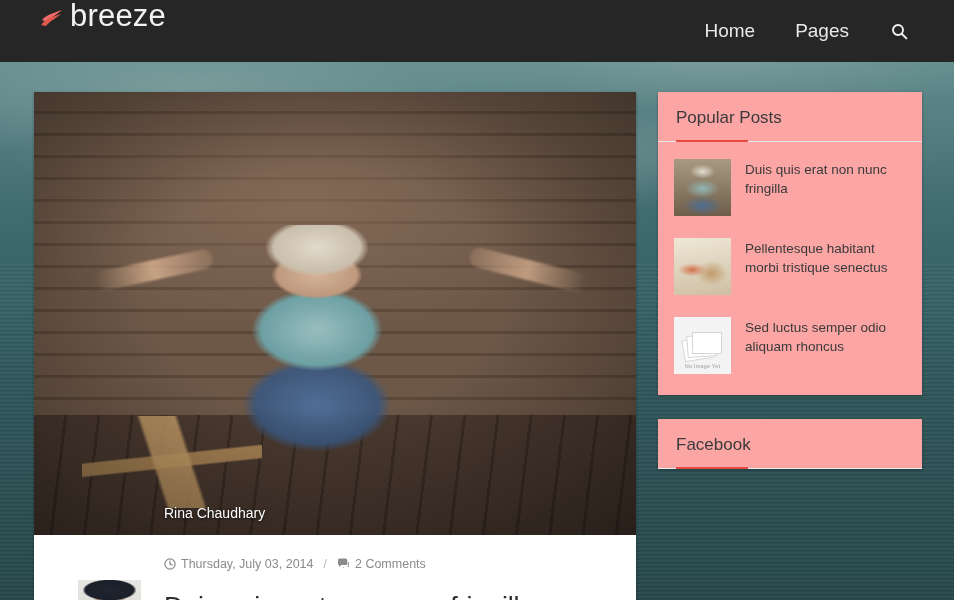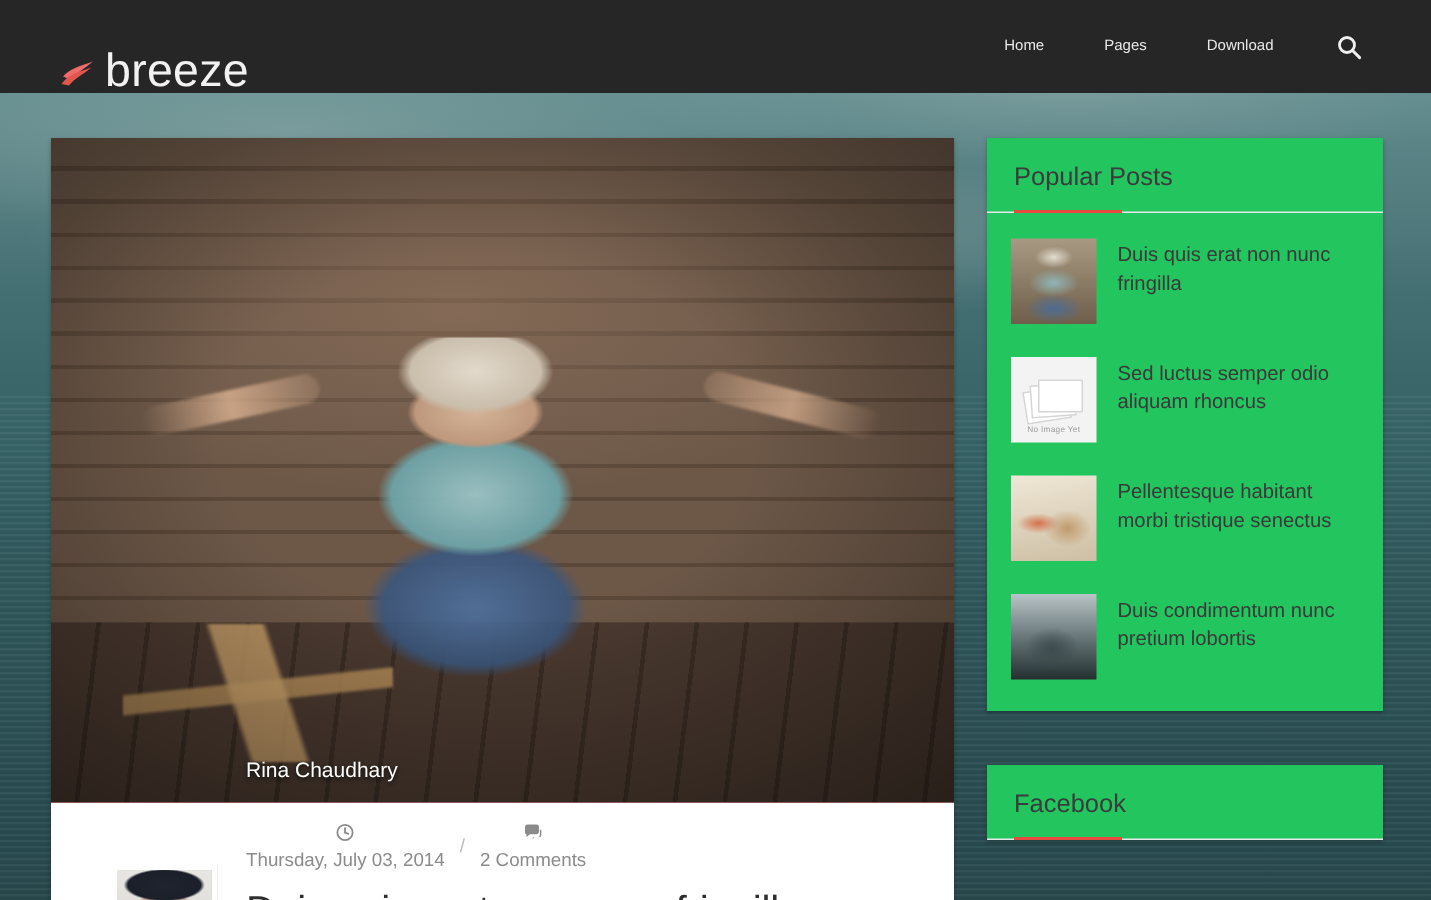--- a/index.html
+++ b/index.html
@@ -57,21 +57,21 @@
 
   
   .topbar {
     position: absolute;
     left: 0; top: 0;
     width: 954px;
     height: 62px;
     background: #262626;
     z-index: 30;
     display: flex;
-    align-items: flex-end;
+    align-items: flex-start;
   }
 
   .brand {
     display: flex;
     align-items: center;
     margin-left: 36px;
     cursor: pointer;
     user-select: none;
   }
   .brand-mark {
@@ -89,21 +89,21 @@
   }
 
   .nav {
     margin-left: auto;
     display: flex;
     align-items: center;
     margin-right: 32px;
   }
   .nav-item {
     color: #e8e8e8;
-    font-size: 10px;
+    font-size: 19px;
     padding: 0 20px;
     line-height: 62px;
     cursor: pointer;
     white-space: nowrap;
   }
   .nav-search {
     padding: 0 14px 0 22px;
     cursor: pointer;
     display: flex;
     align-items: center;
@@ -240,43 +240,43 @@
   }
   .post-meta {
     display: flex;
     align-items: center;
     color: #8b8b8b;
     font-size: 12.5px;
     height: 26px;
     gap: 5px;
   }
   .meta-sep { color: #b9b9b9; margin: 0 5px; }
-  .meta-item { display: inline-flex; align-items: center; gap: 5px; cursor: pointer; flex-direction: column; }
+  .meta-item { display: inline-flex; align-items: center; gap: 5px; cursor: pointer; }
 
   .post-title {
     margin-top: 14px;
     font-size: 27px;
     font-weight: 400;
     color: #2f2f2f;
     line-height: 1.25;
     letter-spacing: -.2px;
     cursor: pointer;
   }
 
   
   .sidebar {
     position: absolute;
     left: 658px;
     top: 30px;
     width: 264px;
   }
   .widget {
-    background: #22c55e;
+    background: #fca5a5;
     box-shadow: 0 1px 3px rgba(0,0,0,.28);
-    margin-bottom: 36px;
+    margin-bottom: 24px;
   }
   .widget-head {
     position: relative;
     padding: 16px 18px 13px 18px;
     border-bottom: 1px solid #e9e9e9;
   }
   .widget-title {
     font-size: 17px;
     font-weight: 400;
     color: #3b3b3b;
@@ -369,21 +369,20 @@
         <path d="M6 19 C10 14, 17 12, 26 9 C20 14, 16 16, 11 21 Z" fill="#ef6a6a"></path>
         <path d="M5 24 C9 18, 16 16, 25 13 C19 18, 14 20, 10 25 Z" fill="#e2574c"></path>
       </svg>
     </span>
     <span class="brand-text">breeze</span>
   </div>
 
   <nav class="nav">
     <span class="nav-item">Home</span>
     <span class="nav-item">Pages</span>
-    <span class="nav-item">Download</span>
     <span class="nav-search">
       <svg width="17" height="17" viewBox="0 0 17 17">
         <circle cx="7" cy="7" r="5" fill="none" stroke="#f0f0f0" stroke-width="1.9"></circle>
         <line x1="10.7" y1="10.7" x2="15.4" y2="15.4" stroke="#f0f0f0" stroke-width="2" stroke-linecap="round"></line>
       </svg>
     </span>
   </nav>
 </div>
 
 <div class="wrap">
@@ -449,40 +448,36 @@
       </div>
       <div class="widget-body">
 
         <div class="pp-item">
           <span class="pp-thumb th1"></span>
           <span class="pp-text">Duis quis erat non nunc fringilla</span>
         </div>
 
 
         <div class="pp-item">
+          <span class="pp-thumb th4"></span>
+          <span class="pp-text">Pellentesque habitant morbi tristique senectus</span>
+        </div>
+
+        <div class="pp-item">
           <span class="pp-thumb th3">
             <span class="th3-stack">
                 <i></i>
                 <i></i>
                 <i></i>
               </span>
             <span class="th3-label">No Image Yet</span>
           </span>
           <span class="pp-text">Sed luctus semper odio aliquam rhoncus</span>
         </div>
 
-        <div class="pp-item">
-          <span class="pp-thumb th4"></span>
-          <span class="pp-text">Pellentesque habitant morbi tristique senectus</span>
-        </div>
-
-        <div class="pp-item">
-          <span class="pp-thumb th5"></span>
-          <span class="pp-text">Duis condimentum nunc pretium lobortis</span>
-        </div>
 
       </div>
     </section>
 
     <section class="widget">
       <div class="widget-head">
         <h2 class="widget-title">Facebook</h2>
       </div>
 
     </section>

